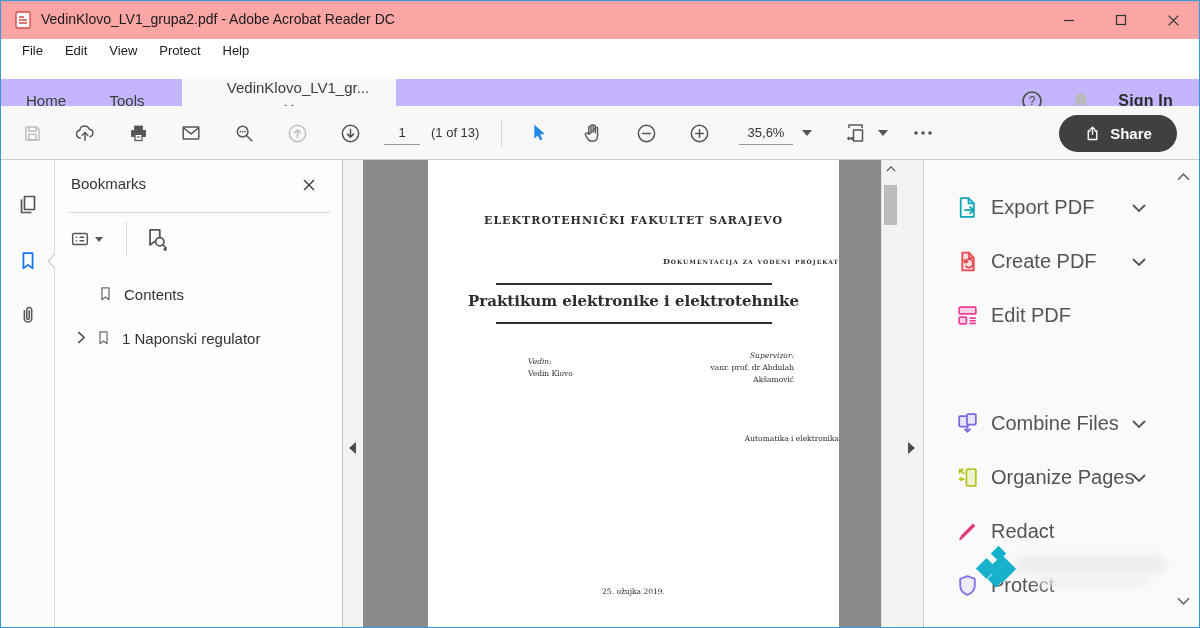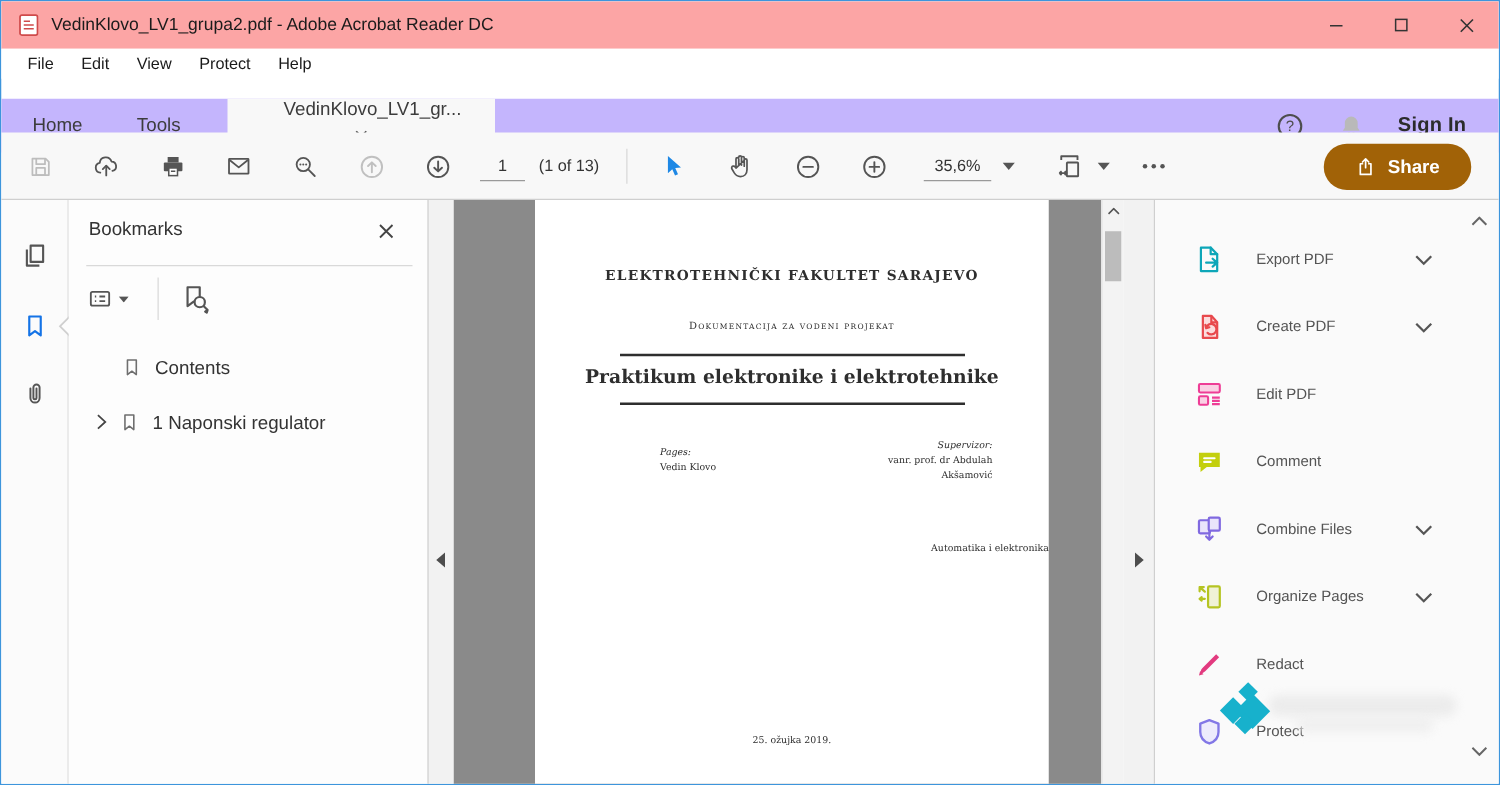--- a/index.html
+++ b/index.html
@@ -28,21 +28,21 @@
   .tabbar-right { position:absolute; right:0; top:0; height:43px; display:flex; align-items:center; gap:26px; padding-right:26px; }
   .signin { font-size:16px; font-weight:600; color:#2b2b2b; letter-spacing:.2px; }
 
   
   .toolbar { position:absolute; left:0; top:105px; width:100%; height:54px; background:#f8f8f8; border-bottom:1px solid #cfcfcf; }
   .tb-btn { position:absolute; top:10px; width:34px; height:34px; display:flex; align-items:center; justify-content:center; }
   .tb-divider { position:absolute; top:13px; width:1px; height:28px; background:#d8d8d8; }
   .page-input { position:absolute; left:383px; top:15px; width:36px; height:24px; border-bottom:1px solid #9a9a9a; font-size:13px; color:#333; text-align:center; line-height:24px; background:transparent; }
   .page-count { position:absolute; left:430px; top:16px; font-size:13px; color:#333; line-height:22px; }
   .zoom-val { position:absolute; left:738px; top:15px; width:54px; height:24px; border-bottom:1px solid #9a9a9a; font-size:13px; color:#333; text-align:center; line-height:24px; }
-  .share-btn { position:absolute; right:22px; top:9px; width:118px; height:37px; background:#a16207; border-radius:19px; display:flex; align-items:center; justify-content:center; gap:9px; }
+  .share-btn { position:absolute; right:22px; top:9px; width:118px; height:37px; background:#404040; border-radius:19px; display:flex; align-items:center; justify-content:center; gap:9px; }
   .share-btn .slabel { color:#fff; font-size:15px; font-weight:600; }
 
   
   .main { position:absolute; left:0; top:159px; width:1198px; height:468px; }
 
   .rail { position:absolute; left:0; top:0; width:54px; height:100%; background:#fbfbfb; border-right:1px solid #dcdcdc; }
   .rail-btn { position:absolute; left:14px; width:26px; height:26px; display:flex; align-items:center; justify-content:center; }
   .rail-notch-outer { position:absolute; left:46px; top:92px; width:0; height:0; border-top:9px solid transparent; border-bottom:9px solid transparent; border-right:9px solid #cfcfcf; }
   .rail-notch-inner { position:absolute; left:48px; top:94px; width:0; height:0; border-top:7px solid transparent; border-bottom:7px solid transparent; border-right:7px solid #fdfdfd; }
 
@@ -64,35 +64,35 @@
   .tri-left { position:absolute; left:6px; top:282px; width:0; height:0; border-top:6px solid transparent; border-bottom:6px solid transparent; border-right:7px solid #4d4d4d; }
   .tri-right { position:absolute; left:9px; top:282px; width:0; height:0; border-top:6px solid transparent; border-bottom:6px solid transparent; border-left:7px solid #4d4d4d; }
   .doc-canvas { position:absolute; left:362px; top:0; width:518px; height:100%; background:#8a8a8a; }
   .doc-scroll { position:absolute; left:880px; top:0; width:18px; height:100%; background:#f3f3f3; border-left:1px solid #e2e2e2; }
   .doc-scroll .upbtn { position:absolute; left:0; top:0; width:18px; height:18px; display:flex; align-items:center; justify-content:center; }
   .doc-scroll .thumb { position:absolute; left:2px; top:25px; width:13px; height:40px; background:#bcbcbc; }
 
   
   .page { position:absolute; left:65px; top:0; width:411px; height:468px; background:#fff; font-family:"DejaVu Serif", serif; color:#2e2e2e; }
   .pg-univ { position:absolute; left:0; top:54px; width:100%; text-align:center; font-size:11px; font-weight:600; letter-spacing:1px; }
-  .pg-doctype { position:absolute; left:0; top:96px; width:100%; text-align:center; font-size:8px; font-weight:400; letter-spacing:1px; font-variant:small-caps; }
+  .pg-doctype { position:absolute; left:0; top:96px; width:100%; text-align:right; font-size:8px; font-weight:700; letter-spacing:1px; font-variant:small-caps; }
   .pg-rule1 { position:absolute; left:68px; top:123px; width:276px; height:2px; background:#2e2e2e; }
   .pg-title { position:absolute; left:0; top:132px; width:100%; text-align:center; font-size:15px; font-weight:bold; }
   .pg-rule2 { position:absolute; left:68px; top:162px; width:276px; height:2px; background:#2e2e2e; }
   .pg-author { position:absolute; left:100px; top:196px; font-size:7.5px; line-height:12px; }
   .pg-super { position:absolute; right:45px; top:190px; font-size:7.5px; line-height:12px; text-align:right; }
   .pg-ital { font-style:italic; }
   .pg-course { position:absolute; left:0; top:274px; width:100%; text-align:right; font-size:7.5px; }
   .pg-date { position:absolute; left:0; top:427px; width:100%; text-align:center; font-size:7.5px; }
 
   
   .tools-panel { position:absolute; left:922px; top:0; width:276px; height:100%; background:#fafafa; border-left:1px solid #cfcfcf; }
   .tool-row { position:absolute; left:0; width:100%; height:30px; display:flex; align-items:center; padding-left:30px; }
   .tool-row .ticon { width:26px; height:26px; flex:0 0 auto; display:flex; align-items:center; justify-content:center; }
-  .tool-row .tlabel { margin-left:25px; font-size:12px; color:#545454; }
+  .tool-row .tlabel { margin-left:11px; font-size:20px; color:#545454; }
   .tool-chev { position:absolute; top:7px; left:206px; width:18px; height:18px; display:flex; align-items:center; justify-content:center; }
   .panel-chev-up { position:absolute; left:250px; top:8px; width:18px; height:18px; display:flex; align-items:center; justify-content:center; }
   .panel-chev-dn { position:absolute; left:250px; top:432px; width:18px; height:18px; display:flex; align-items:center; justify-content:center; }
 
   
   .wm { position:absolute; left:976px; top:388px; width:48px; height:48px; z-index:5; }
   .wm .d { position:absolute; background:#17b1cc; transform:rotate(45deg); }
   .wm-blur1 { position:absolute; left:1014px; top:396px; width:150px; height:17px; background:rgba(235,235,235,.95); border-radius:8px; filter:blur(4px); z-index:4; }
   .wm-blur2 { position:absolute; left:1036px; top:414px; width:110px; height:12px; background:rgba(238,238,238,.9); border-radius:6px; filter:blur(4px); z-index:4; }
 
@@ -351,21 +351,21 @@
       <div class="tri-left"></div>
     </div>
     <div class="doc-canvas">
       <div class="page">
         <div class="pg-univ">ELEKTROTEHNIČKI FAKULTET SARAJEVO</div>
         <div class="pg-doctype">Dokumentacija za vodeni projekat</div>
         <div class="pg-rule1"></div>
         <div class="pg-title">Praktikum elektronike i elektrotehnike</div>
         <div class="pg-rule2"></div>
         <div class="pg-author">
-          <div class="pg-ital">Pages:</div>
+          <div class="pg-ital">Vedin:</div>
           <div>Vedin Klovo</div>
         </div>
         <div class="pg-super">
           <div class="pg-ital">Supervizor:</div>
           <div>vanr. prof. dr Abdulah</div>
           <div>Akšamović</div>
         </div>
         <div class="pg-course">Automatika i elektronika</div>
         <div class="pg-date">25. ožujka 2019.</div>
       </div>
@@ -425,29 +425,20 @@
         <span class="ticon">
           <svg width="25" height="25" viewBox="0 0 24 24">
               <rect x="4" y="4" width="16" height="6.5" rx="1" fill="#fad0e4" stroke="#ee3d96" stroke-width="1.6"></rect>
               <rect x="4" y="13.5" width="7" height="6.5" rx="1" fill="#fad0e4" stroke="#ee3d96" stroke-width="1.6"></rect>
               <path d="M14 14.5h6M14 17h6M14 19.5h6" stroke="#ee3d96" stroke-width="1.6"></path>
             </svg>
         </span>
         <span class="tlabel">Edit PDF</span>
       </div>
 
-      <div class="tool-row" style="top:194px">
-        <span class="ticon">
-          <svg width="25" height="25" viewBox="0 0 24 24">
-              <path d="M4 5h16v11H10l-4.8 3.8V16H4z" fill="#c3cf0e"></path>
-              <path d="M8 9.2h8M8 12h5" stroke="#fff" stroke-width="1.6" stroke-linecap="round"></path>
-            </svg>
-        </span>
-        <span class="tlabel">Comment</span>
-      </div>
 
       <div class="tool-row" style="top:248px">
         <span class="ticon">
           <svg width="25" height="25" viewBox="0 0 24 24" fill="none" stroke="#8069e0" stroke-width="1.7" stroke-linejoin="round" stroke-linecap="round">
               <rect x="4" y="5" width="8.5" height="10" rx="1" fill="#e9e4fb"></rect>
               <rect x="11.5" y="3" width="8.5" height="10" rx="1" fill="#e9e4fb"></rect>
               <path d="M12 14v6M9.5 17.5L12 20l2.5-2.5" fill="none"></path>
             </svg>
         </span>
         <span class="tlabel">Combine Files</span>

